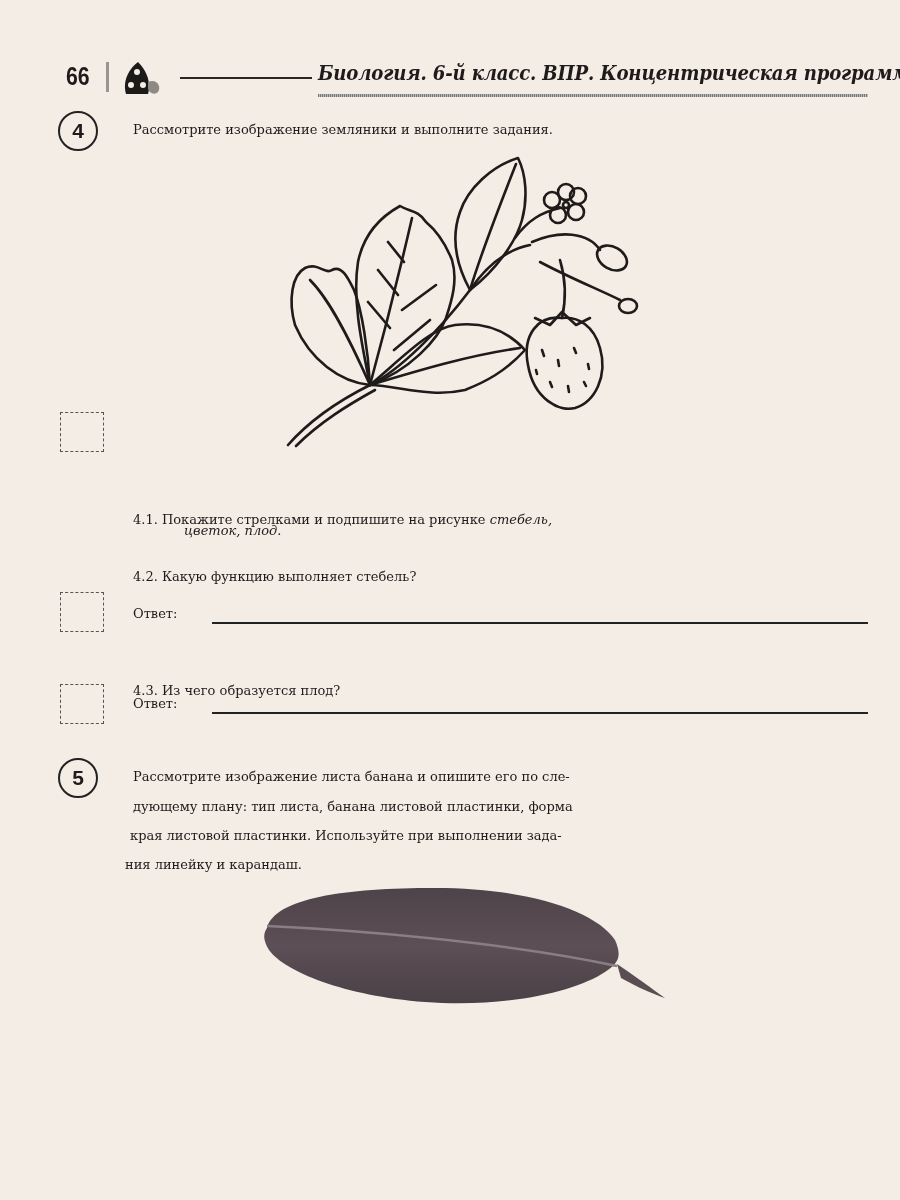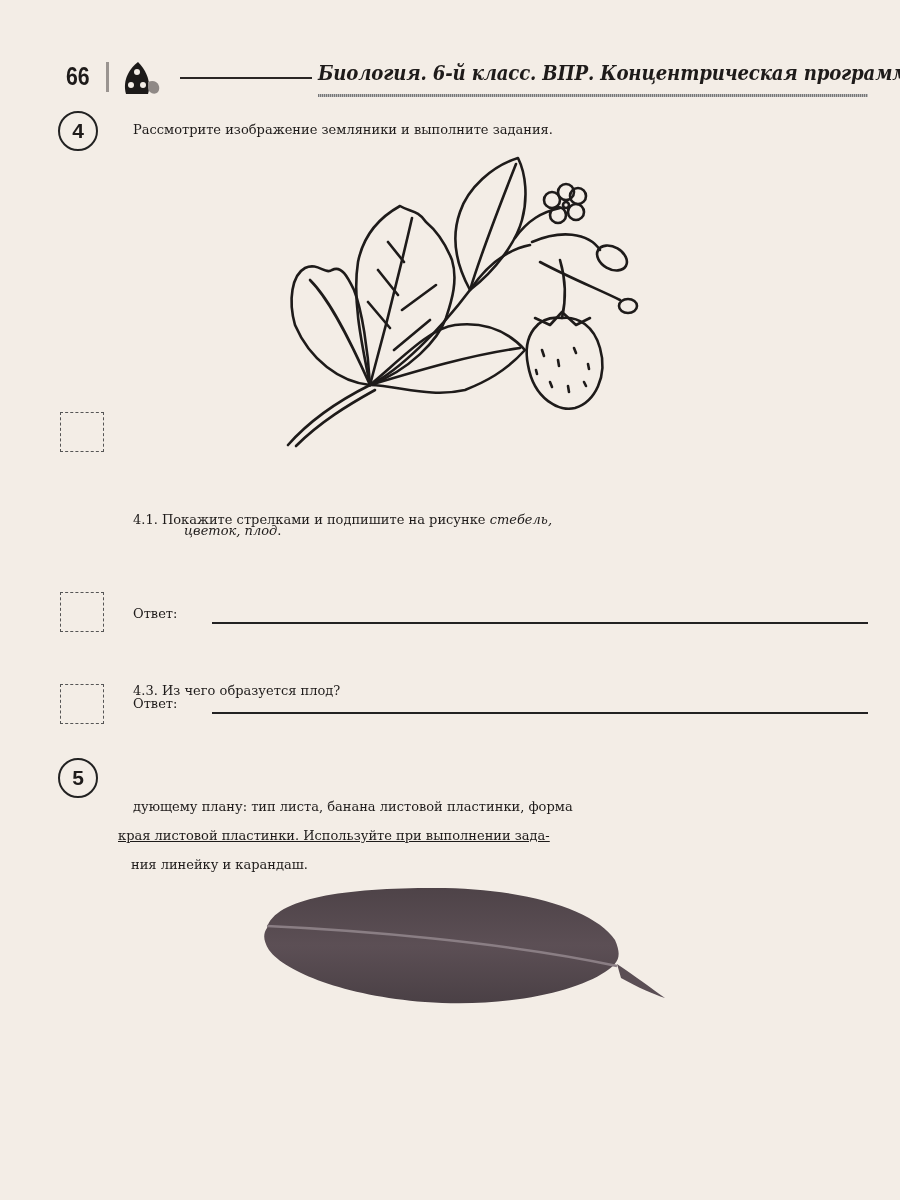--- a/index.html
+++ b/index.html
@@ -88,33 +88,35 @@
   </svg>
 
   <div class="score-box" style="left:60px; top:412px;"></div>
   <div class="txt" style="left:133px; top:488px;margin-top:18px;">
     <span>4.1. Покажите стрелками и подпишите на рисунке </span><span class="it">стебель,</span>
   </div>
   <div class="txt it" style="left:184px; top:517px;">
     <span>цветок, плод</span><span style="font-style:normal">.</span>
   </div>
 
+  <div class="txt" style="left:133px; top:563px;">4.2. Какую функцию выполняет стебель?</div>
   <div class="score-box" style="left:60px; top:592px;"></div>
   <div class="txt" style="left:133px; top:600px;">Ответ:</div>
   <div class="answer-line" style="left:212px; top:622px; width:656px;"></div>
 
   <div class="txt" style="left:133px; top:652px;margin-top:25px;">4.3. Из чего образуется плод?</div>
   <div class="score-box" style="left:60px; top:684px;"></div>
   <div class="txt" style="left:133px; top:690px;">Ответ:</div>
   <div class="answer-line" style="left:212px; top:712px; width:656px;"></div>
 
   <div class="task-circle" style="left:58px; top:758px;">5</div>
+  <div class="txt" style="left:133px; top:763px;">Рассмотрите изображение листа банана и опишите его по сле-</div>
   <div class="txt" style="left:133px; top:793px;">дующему плану: тип листа, банана листовой пластинки, форма</div>
-  <div class="txt" style="left:118px; top:822px;text-decoration:underline;">края листовой пластинки. Используйте при выполнении зада-</div>
-  <div class="txt" style="left:131px; top:851px;">ния линейку и карандаш.</div>
+  <div class="txt" style="left:130px; top:822px;">края листовой пластинки. Используйте при выполнении зада-</div>
+  <div class="txt" style="left:125px; top:851px;">ния линейку и карандаш.</div>
 
   <svg class="fig" style="left:255px; top:880px;" width="420" height="140" viewBox="0 0 420 140">
     <defs>
       <linearGradient id="lg" x1="0" y1="0" x2="0" y2="1">
         <stop offset="0" stop-color="#4e4348"></stop>
         <stop offset="0.5" stop-color="#5c4f55"></stop>
         <stop offset="1" stop-color="#4a4045"></stop>
       </linearGradient>
     </defs>
     <path d="M12 48 C20 18, 90 8, 180 8 C270 8, 340 30, 360 60 C368 78, 362 84, 350 92 C320 112, 250 128, 170 122 C90 116, 30 92, 14 70 C8 60, 8 54, 12 48 Z" fill="url(#lg)"></path>

